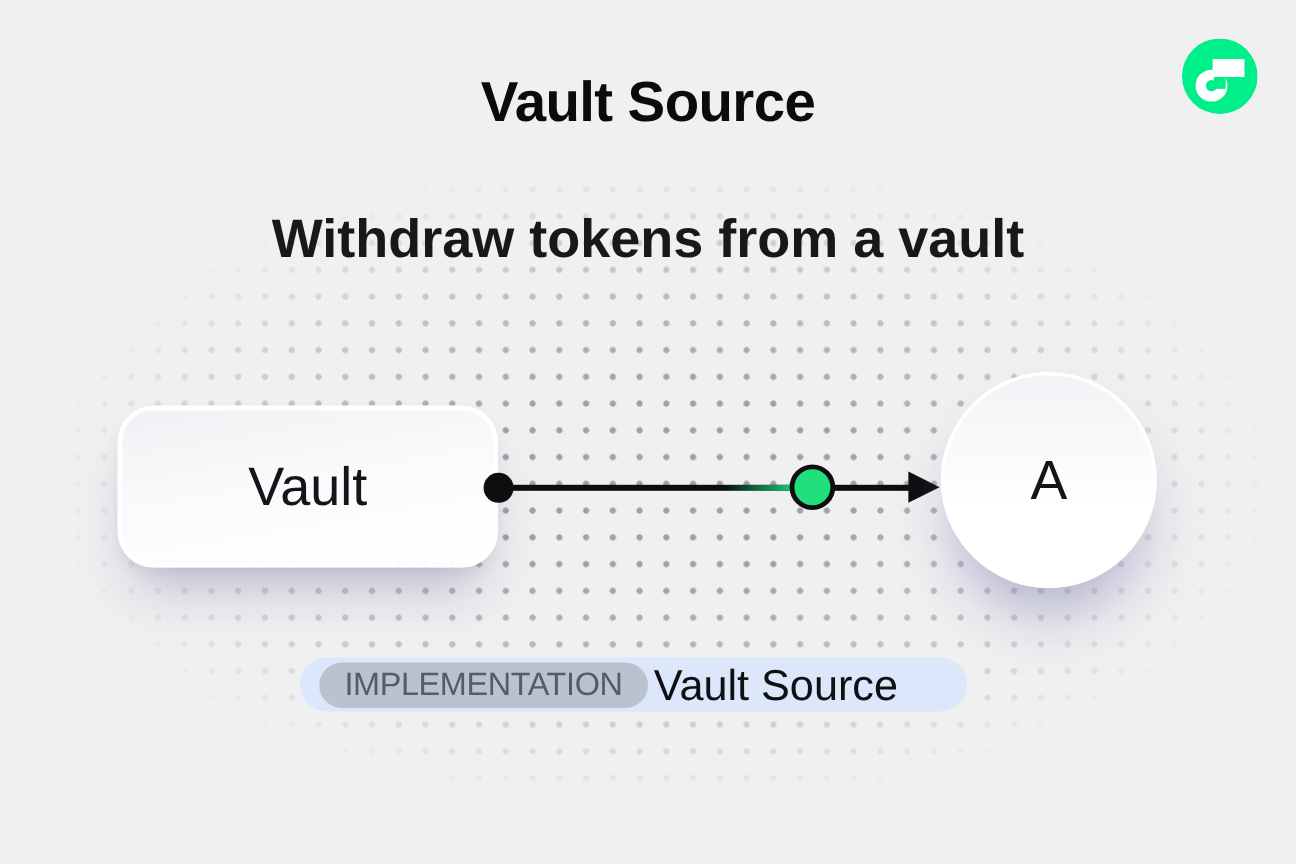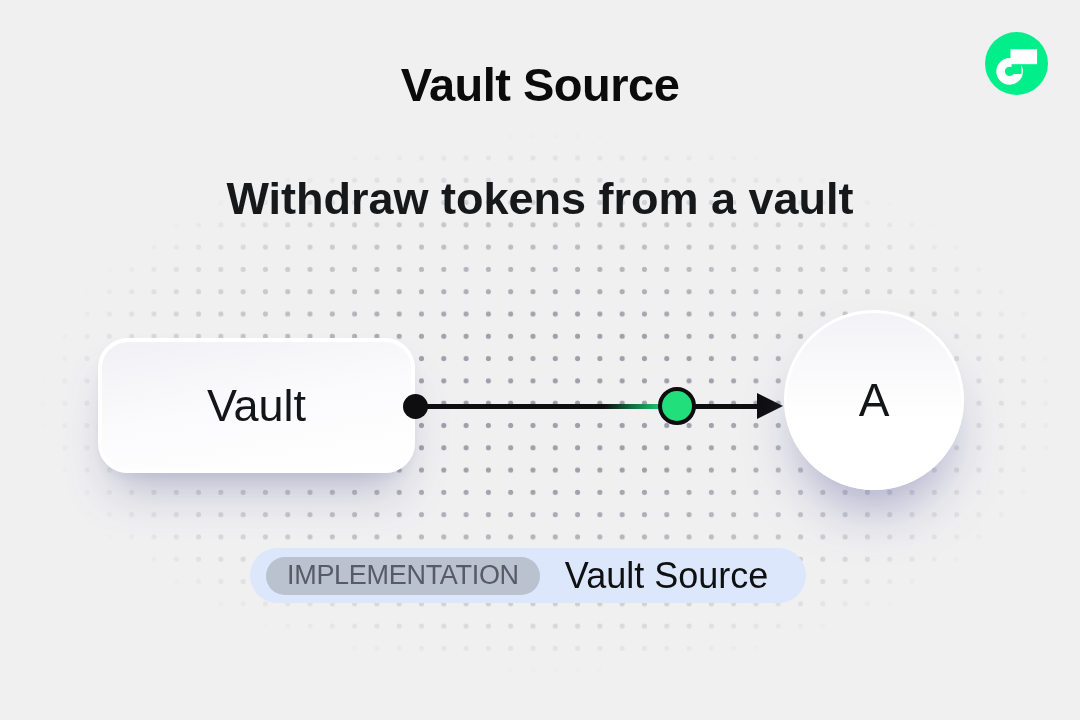--- a/index.html
+++ b/index.html
@@ -53,22 +53,22 @@
   .edge-green-fade{position:absolute;left:604px;top:404px;width:56px;height:5px;
     background:linear-gradient(90deg, rgba(23,201,111,0), #17c96f);}
   .edge-start-dot{position:absolute;left:403px;top:394px;width:25px;height:25px;border-radius:50%;background:#0e0e10;}
   .edge-token-dot{position:absolute;left:658px;top:387px;width:38px;height:38px;border-radius:50%;
     background:#21df7b;border:4px solid #0e0e10;box-sizing:border-box;}
   .edge-arrowhead{position:absolute;left:757px;top:393px;width:0;height:0;
     border-left:26px solid #0e0e10;border-top:13px solid transparent;border-bottom:13px solid transparent;}
 
   
   .impl-badge{
-    position:absolute;left:250px;top:548px;width:556px;height:55px;border-radius:28px;
-    background:#dce7fb;display:flex;align-items:center;gap:25px;
+    position:absolute;left:250px;top:548px;width:556px;height:45px;border-radius:28px;
+    background:#dce7fb;display:flex;align-items:center;gap:5px;
     padding:0 24px 0 16px;box-sizing:border-box;
   }
   .impl-tag{
     background:#bac1cf;border-radius:19px;height:38px;display:flex;align-items:center;
     padding:0 21px;font-size:27px;font-weight:500;color:#565c66;letter-spacing:-0.3px;white-space:nowrap;
   }
   .impl-label{font-size:36px;color:#0f1012;white-space:nowrap;}
 </style>
 </head>
 <body>

